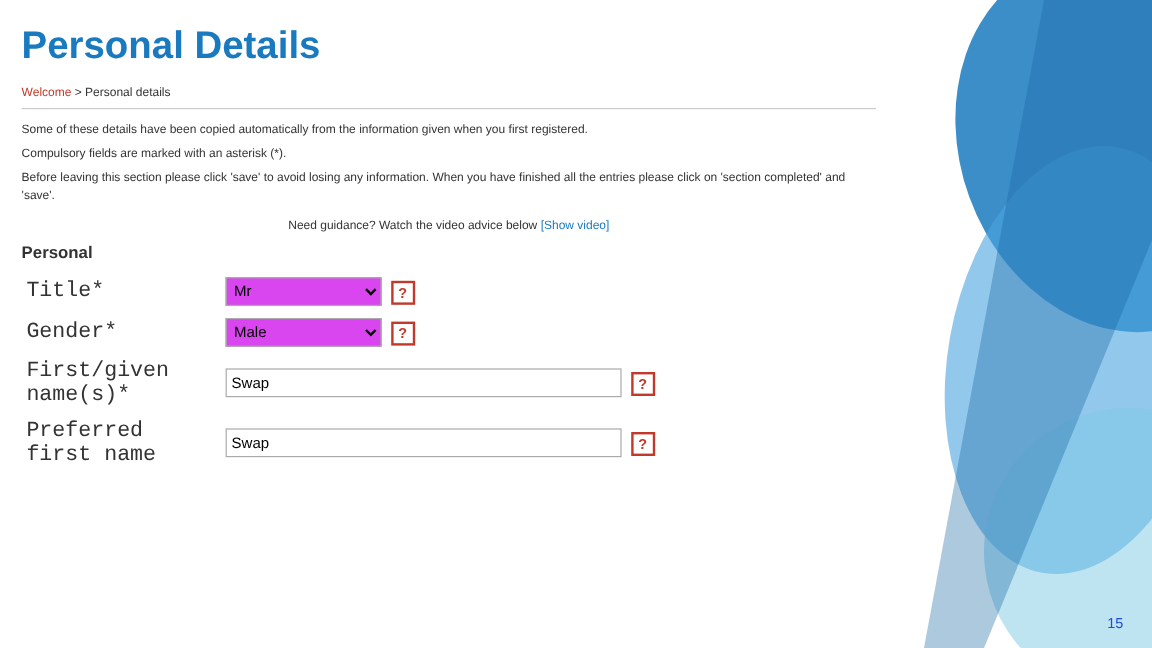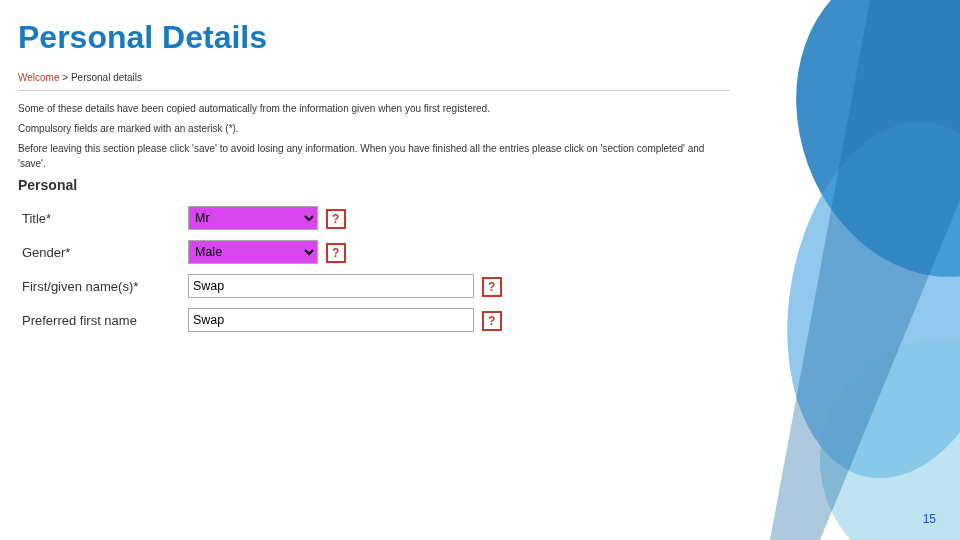--- a/index.html
+++ b/index.html
@@ -93,40 +93,41 @@
       max-width: 680px;
     }
 
     .form-table tr td {
       padding: 5px 4px;
       vertical-align: middle;
     }
 
     .form-table .label-cell {
       width: 160px;
-      font-size: 13px;
+      font-size: 18px;
       color: #333;
       text-align: left;
+      font-family: Liberation Mono, monospace;
     }
 
     .form-table .input-cell {
       padding-left: 10px;
     }
 
     select.form-select {
       width: 130px;
       height: 24px;
       font-size: 12.5px;
       border: 1px solid #aaa;
       background: #d946ef;
       padding: 1px 2px;
     }
 
     input.form-input {
-      width: 286px;
+      width: 330px;
       height: 24px;
       font-size: 12.5px;
       border: 1px solid #aaa;
       padding: 1px 4px;
       background: #fff;
     }
 
     .help-btn {
       display: inline-block;
       width: 20px;
@@ -176,20 +177,23 @@
     </p>
 
     <hr class="divider">
 
     <div class="info-box">
       <p>Some of these details have been copied automatically from the information given when you first registered.</p>
       <p>Compulsory fields are marked with an asterisk (*).</p>
       <p>Before leaving this section please click 'save' to avoid losing any information. When you have finished all the entries please click on 'section completed' and 'save'.</p>
     </div>
 
+    <p class="guidance-line">
+      <span>Need guidance? Watch the video advice below</span>&nbsp;<a>[Show video]</a>
+    </p>
   </div>
 
   <div class="section-title">Personal</div>
 
   <table class="form-table">
     <tbody>
 
       <tr>
         <td class="label-cell">Title*</td>
         <td class="input-cell">

